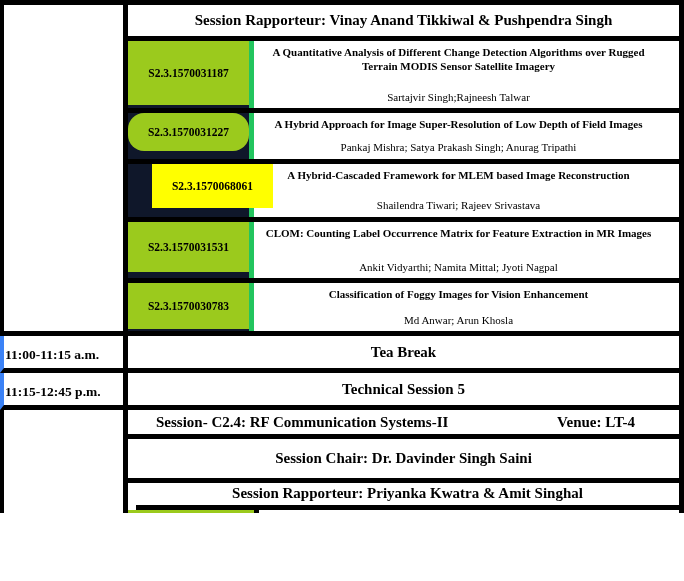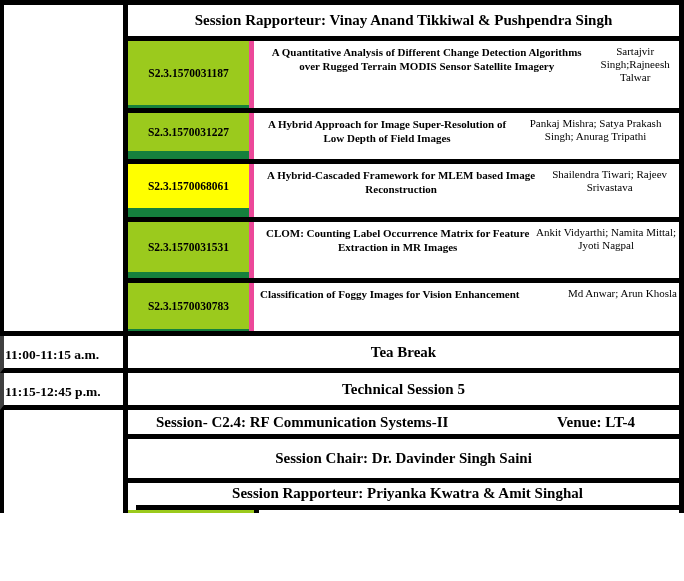--- a/index.html
+++ b/index.html
@@ -37,47 +37,47 @@
     display: flex;
     border-right: 5px solid #000;
     border-bottom: 5px solid #000;
   }
   .p1 { height: 87px; }
   .p2 { height: 61px; }
   .p3 { height: 70px; }
   .p4 { height: 74px; }
   .p5 { height: 64px; }
 
-  .id-cell { width: 126px; flex: none; border-right: 5px solid #ec4899; background: #15803d; }
+  .id-cell { width: 126px; flex: none; border-right: 5px solid #22c55e; background: #0f172a; }
   .id-box {
     width: 100%;
     display: flex; align-items: center; justify-content: center;
     font-weight: bold; font-size: 11.5px;
     text-align: center;
   }
   .p1 .id-box { height: 64px; }
-  .p2 .id-box { height: 38px; }
+  .p2 .id-box { height: 38px; border-radius: 16px; }
   .p3 .id-box { height: 44px; }
   .p4 .id-box { height: 50px; }
   .p5 .id-box { height: 46px; }
 
   .title-cell {
     flex: 1;
-    display: flex; justify-content: space-between;
+    display: flex; flex-direction: column; justify-content: space-between;
     text-align: center;
-    padding: 4px 2px 4px 6px;
+    padding: 4px 22px 4px 6px;
   }
   .paper-title { font-weight: bold; font-size: 11px; line-height: 1.3; }
   .paper-authors { font-size: 11px; line-height: 1.2; }
 
   
   .sched-row { display: flex; height: 37px; }
   .time-cell {
     width: 128px; flex: none;
-    border-left: 4px solid #404040;
+    border-left: 4px solid #3b82f6;
     border-right: 5px solid #000;
     border-bottom: 5px solid #000;
     display: flex; align-items: flex-end;
     padding: 4px 0 5px 1px;
     font-weight: bold; font-size: 13.5px;
     white-space: nowrap;
   }
   .sched-label {
     flex: 1;
     border-right: 5px solid #000;
@@ -137,21 +137,21 @@
           <div class="id-box" style="background-color: rgb(155, 202, 29);">S2.3.1570031227</div>
         </div>
         <div class="title-cell">
           <div class="paper-title">A Hybrid Approach for Image Super-Resolution of Low Depth of Field Images</div>
           <div class="paper-authors">Pankaj Mishra; Satya Prakash Singh; Anurag Tripathi</div>
         </div>
       </div>
 
       <div class="paper-row p3">
         <div class="id-cell">
-          <div class="id-box" style="background-color: rgb(255, 255, 0);">S2.3.1570068061</div>
+          <div class="id-box" style="background-color: rgb(255, 255, 0); margin-left: 24px;">S2.3.1570068061</div>
         </div>
         <div class="title-cell">
           <div class="paper-title">A Hybrid-Cascaded Framework for MLEM based Image Reconstruction</div>
           <div class="paper-authors">Shailendra Tiwari; Rajeev Srivastava</div>
         </div>
       </div>
 
       <div class="paper-row p4">
         <div class="id-cell">
           <div class="id-box" style="background-color: rgb(155, 202, 29);">S2.3.1570031531</div>

